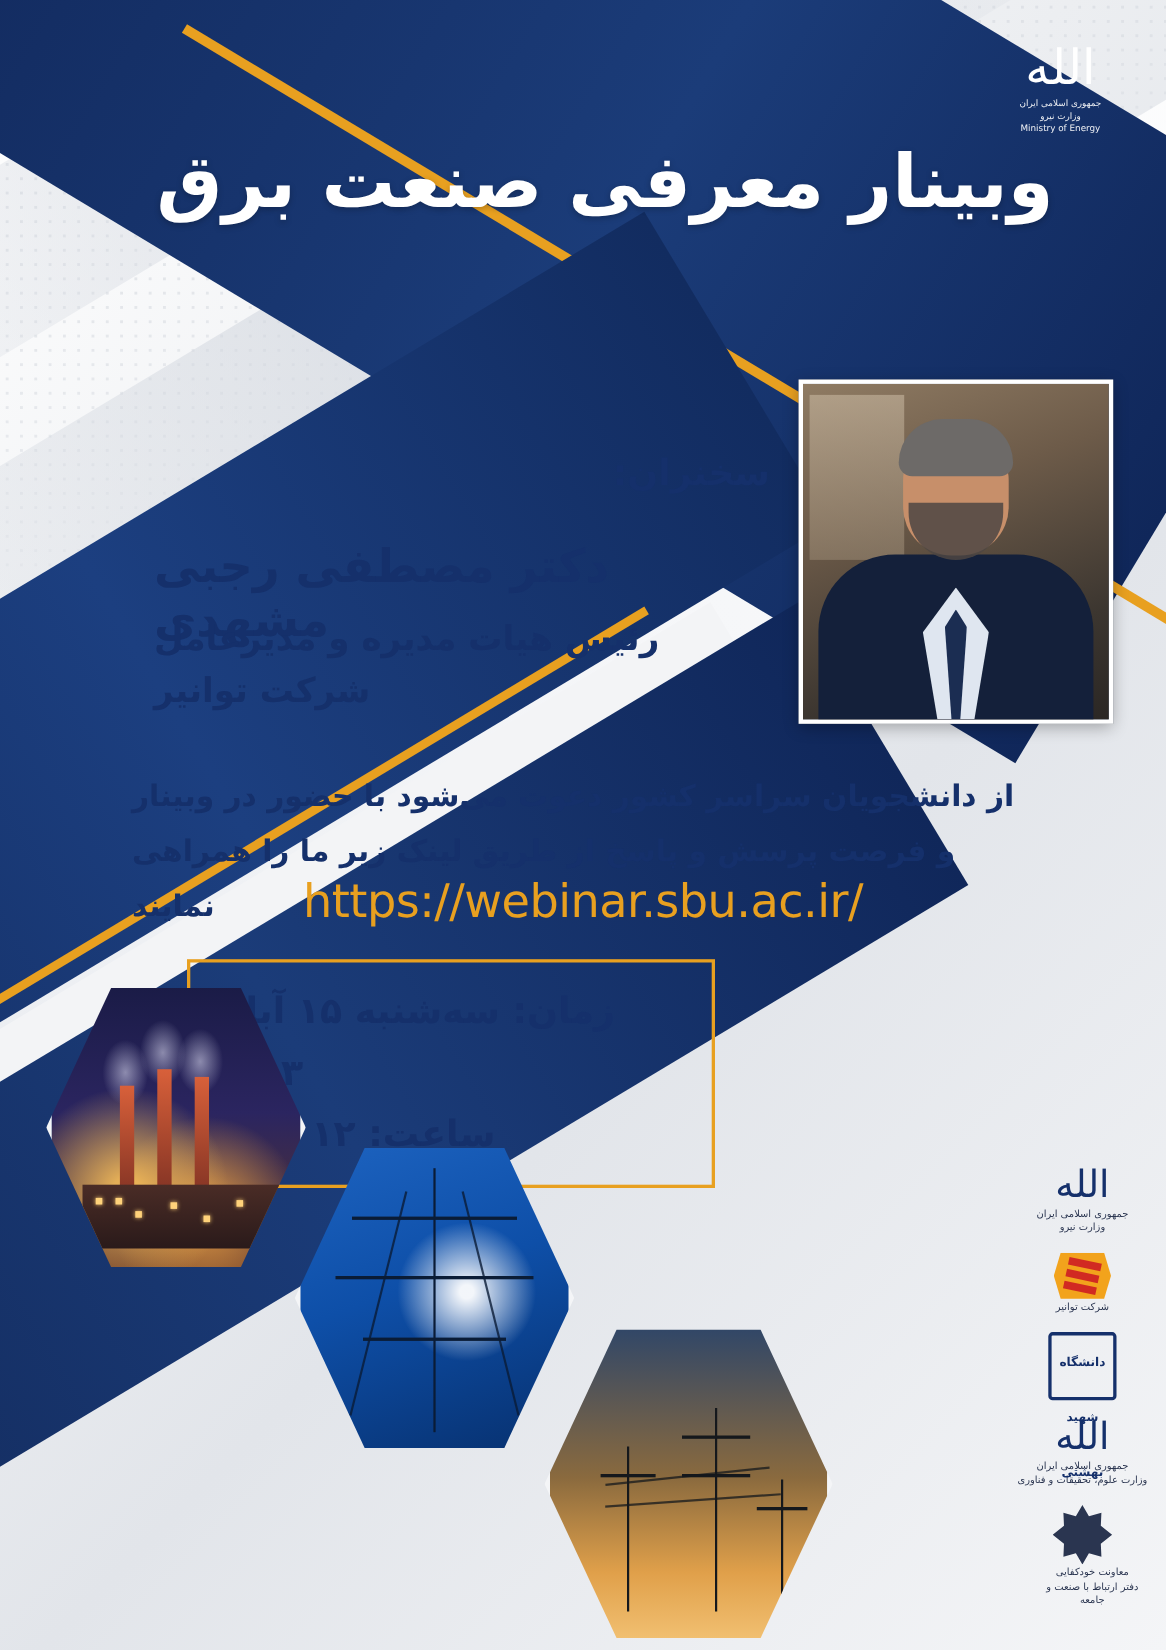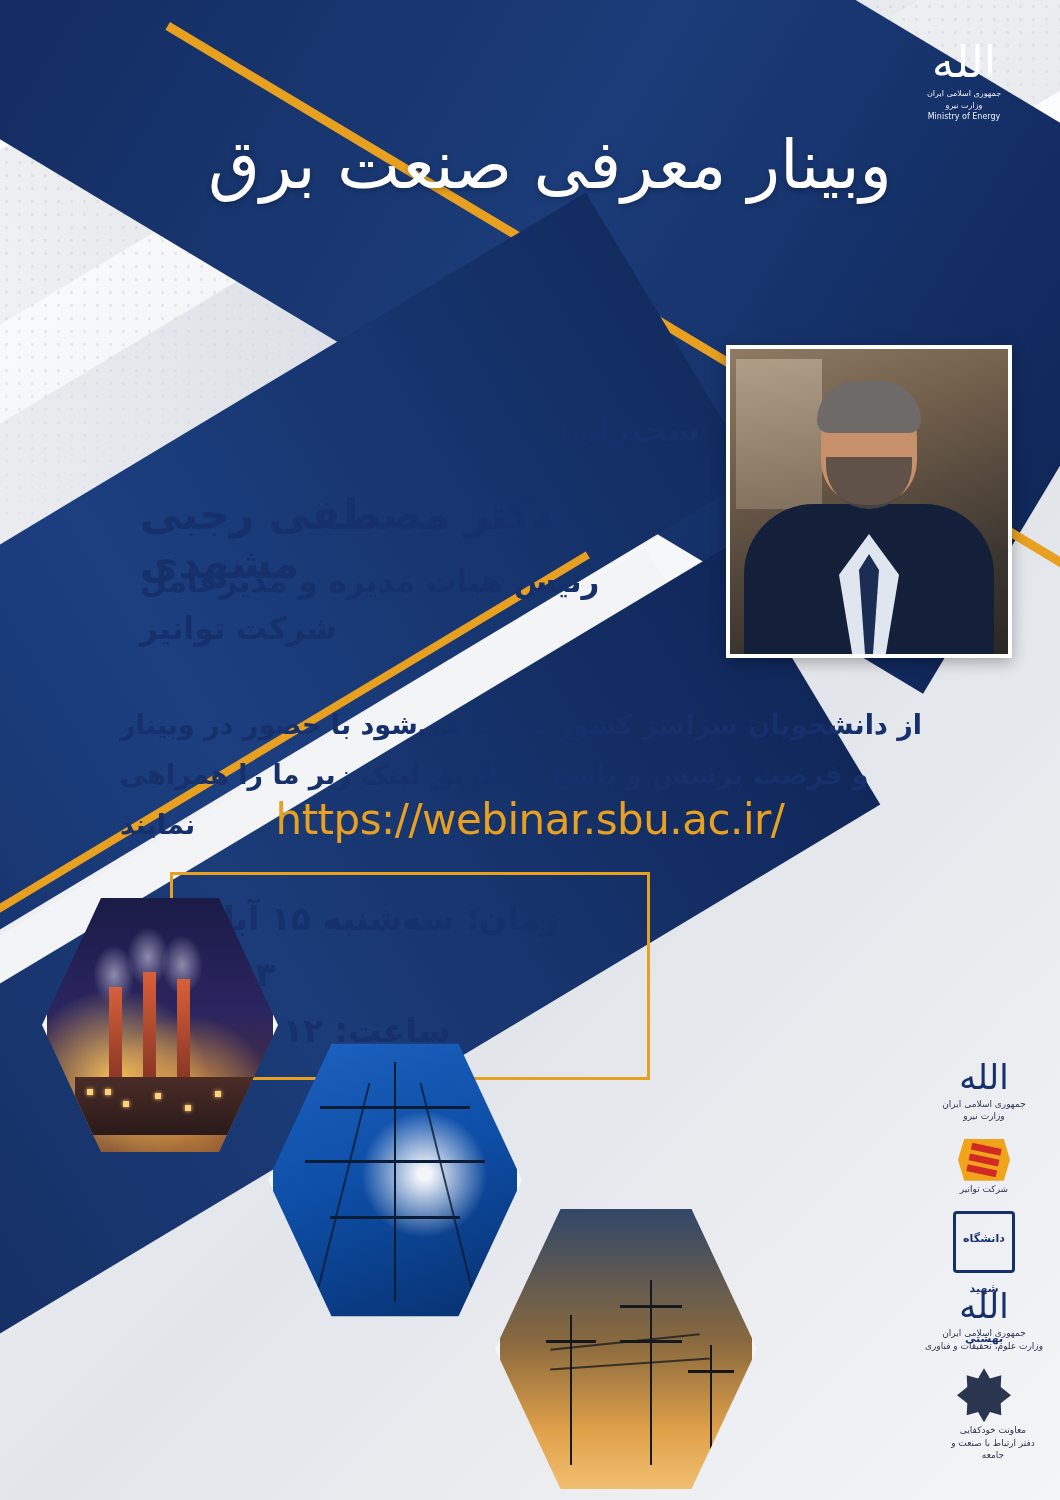--- a/index.html
+++ b/index.html
@@ -127,21 +127,21 @@
   }
 
   
   .title-main {
     position: absolute;
     top: 126px; right: 60px;
     width: 900px;
     text-align: center;
     color: #ffffff;
     font-size: 67px;
-    font-weight: normal;
+    font-weight: bold;
     letter-spacing: -1px;
     text-shadow: 0 2px 6px rgba(0,0,0,.25);
   }
   .title-sub {
     position: absolute;
     top: 248px; right: 60px;
     width: 900px;
     text-align: center;
     color: #e8a020;
     font-size: 34px;

